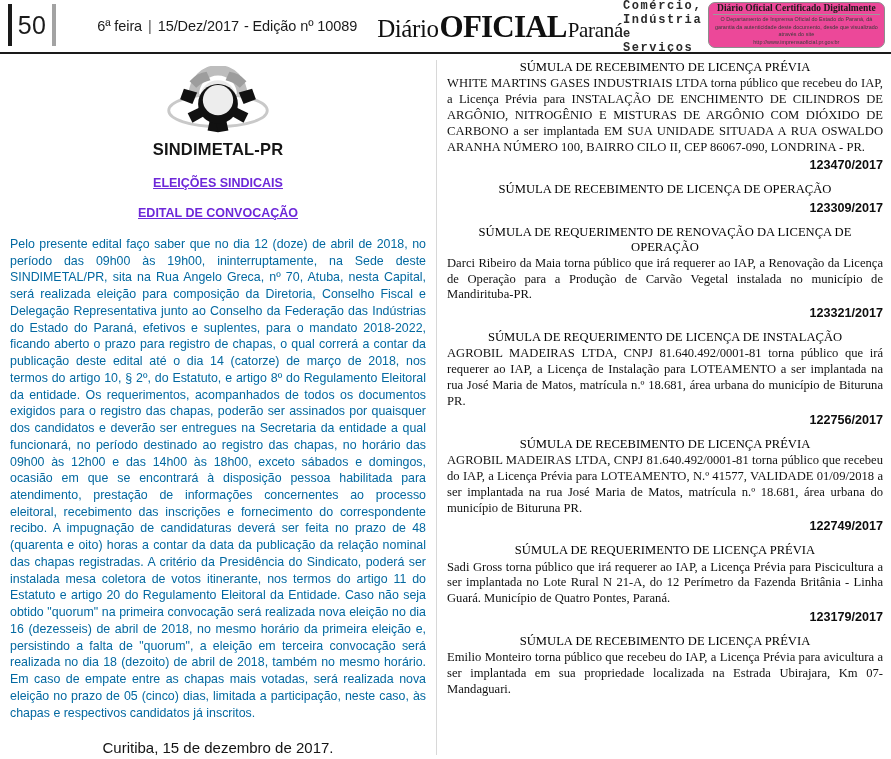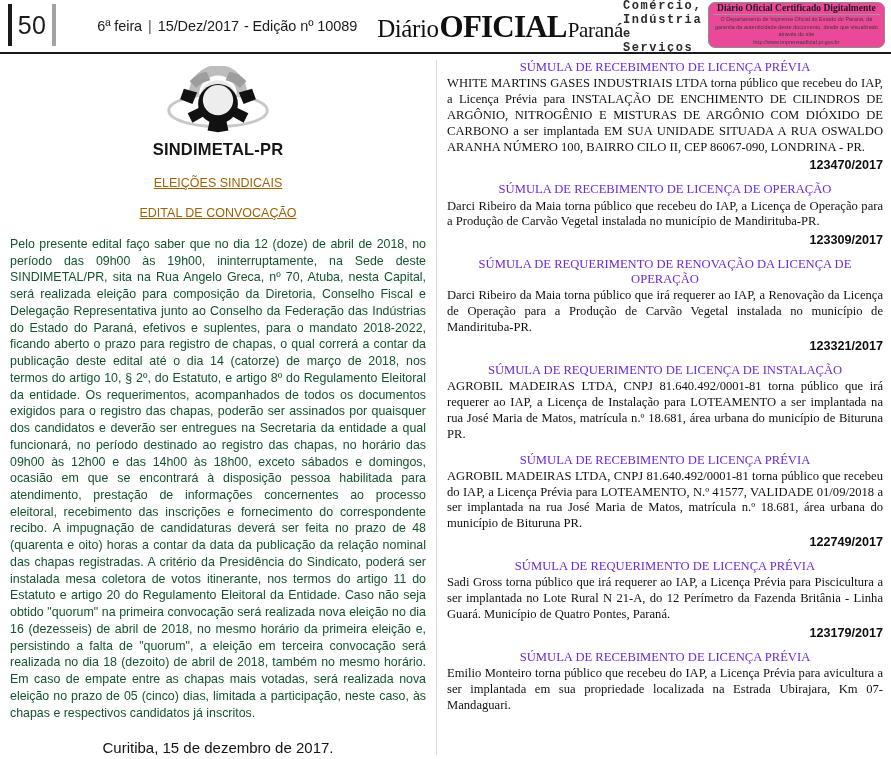--- a/index.html
+++ b/index.html
@@ -165,34 +165,34 @@
     text-align: center;
     font-size: 16.5px;
     font-weight: bold;
     letter-spacing: 0.2px;
     color: #151515;
     margin-top: 1px;
   }
   .edital-head {
     text-align: center;
     font-size: 12.5px;
-    font-weight: normal;
+    font-weight: bold;
     text-decoration: underline;
     margin-top: 17px;
-    color: #a16207;
+    color: #6d28d9;
   }
   .edital-head.second { margin-top: 16px; }
 
   .edital-body {
     margin-top: 16px;
     font-size: 12.4px;
     line-height: 1.35;
     text-align: justify;
     text-justify: inter-word;
-    color: #14532d;
+    color: #0369a1;
     hyphens: none;
   }
   .signature-block {
     margin-top: 18px;
     text-align: center;
     font-size: 15px;
     color: #141414;
   }
   .protocol {
     text-align: right;
@@ -201,21 +201,21 @@
     margin-top: 2px;
     color: #0d0d0d;
   }
 
   
   .sumula { margin-bottom: 10px; }
   .sumula-title {
     text-align: center;
     font-family: "Liberation Serif", serif;
     font-size: 12.6px;
-    color: #6d28d9;
+    color: #000000;
     line-height: 1.2;
     margin-bottom: 1px;
   }
   .sumula-body {
     font-family: "Liberation Serif", serif;
     font-size: 12.6px;
     line-height: 1.26;
     text-align: justify;
     color: #111111;
   }
@@ -298,33 +298,33 @@
   <div class="col-right">
 
     <div class="sumula">
       <div class="sumula-title">SÚMULA DE RECEBIMENTO DE LICENÇA PRÉVIA</div>
       <div class="sumula-body">WHITE MARTINS GASES INDUSTRIAIS LTDA  torna público que recebeu do IAP, a Licença Prévia para INSTALAÇÃO DE ENCHIMENTO DE CILINDROS DE ARGÔNIO, NITROGÊNIO E MISTURAS DE ARGÔNIO COM DIÓXIDO DE CARBONO a ser implantada EM SUA UNIDADE SITUADA A RUA OSWALDO ARANHA NÚMERO 100, BAIRRO CILO II, CEP 86067-090, LONDRINA - PR.</div>
       <div class="protocol">123470/2017</div>
     </div>
 
     <div class="sumula">
       <div class="sumula-title">SÚMULA DE RECEBIMENTO DE LICENÇA DE OPERAÇÃO</div>
-      <div class="sumula-body">Darci Ribeiro da Maia torna público que recebeu do IAP, a Licença de Operação para a Produção de Carvão Vegetal instalada no município de Mandirituba-PR.</div>
       <div class="protocol">123309/2017</div>
     </div>
 
     <div class="sumula">
       <div class="sumula-title">SÚMULA DE REQUERIMENTO DE RENOVAÇÃO DA LICENÇA DE OPERAÇÃO</div>
       <div class="sumula-body">Darci Ribeiro da Maia torna público que irá requerer ao IAP, a Renovação da Licença de Operação para a Produção de Carvão Vegetal instalada no município de Mandirituba-PR.</div>
       <div class="protocol">123321/2017</div>
     </div>
 
     <div class="sumula">
       <div class="sumula-title">SÚMULA DE REQUERIMENTO DE LICENÇA DE INSTALAÇÃO</div>
       <div class="sumula-body">AGROBIL MADEIRAS LTDA, CNPJ 81.640.492/0001-81 torna público que irá requerer ao IAP, a Licença de Instalação para LOTEAMENTO a ser implantada na rua José Maria de Matos, matrícula n.º 18.681, área urbana do município de Bituruna  PR.</div>
+      <div class="protocol">122756/2017</div>
     </div>
 
     <div class="sumula">
       <div class="sumula-title">SÚMULA DE RECEBIMENTO DE LICENÇA PRÉVIA</div>
       <div class="sumula-body">AGROBIL MADEIRAS LTDA, CNPJ 81.640.492/0001-81 torna público que recebeu do IAP, a Licença Prévia para LOTEAMENTO, N.º 41577, VALIDADE 01/09/2018 a ser implantada na rua José Maria de Matos, matrícula n.º 18.681, área urbana do município de Bituruna  PR.</div>
       <div class="protocol">122749/2017</div>
     </div>
 
     <div class="sumula">
       <div class="sumula-title">SÚMULA DE REQUERIMENTO DE LICENÇA PRÉVIA</div>

